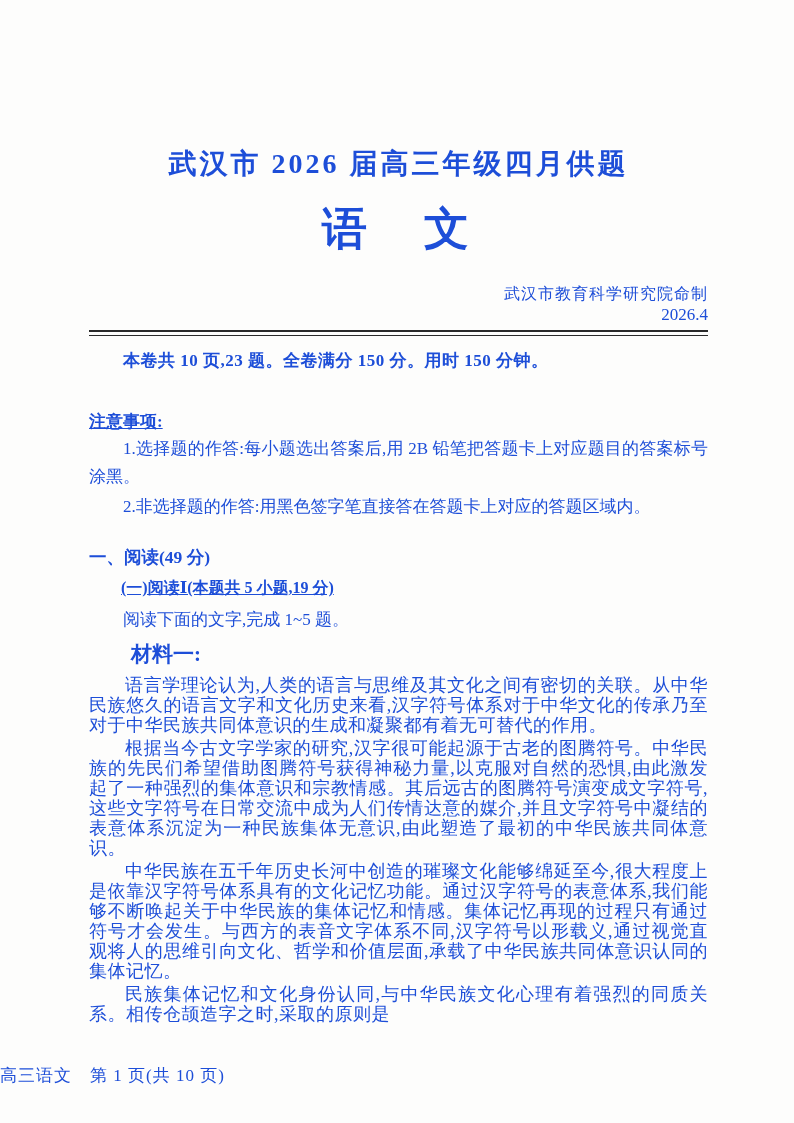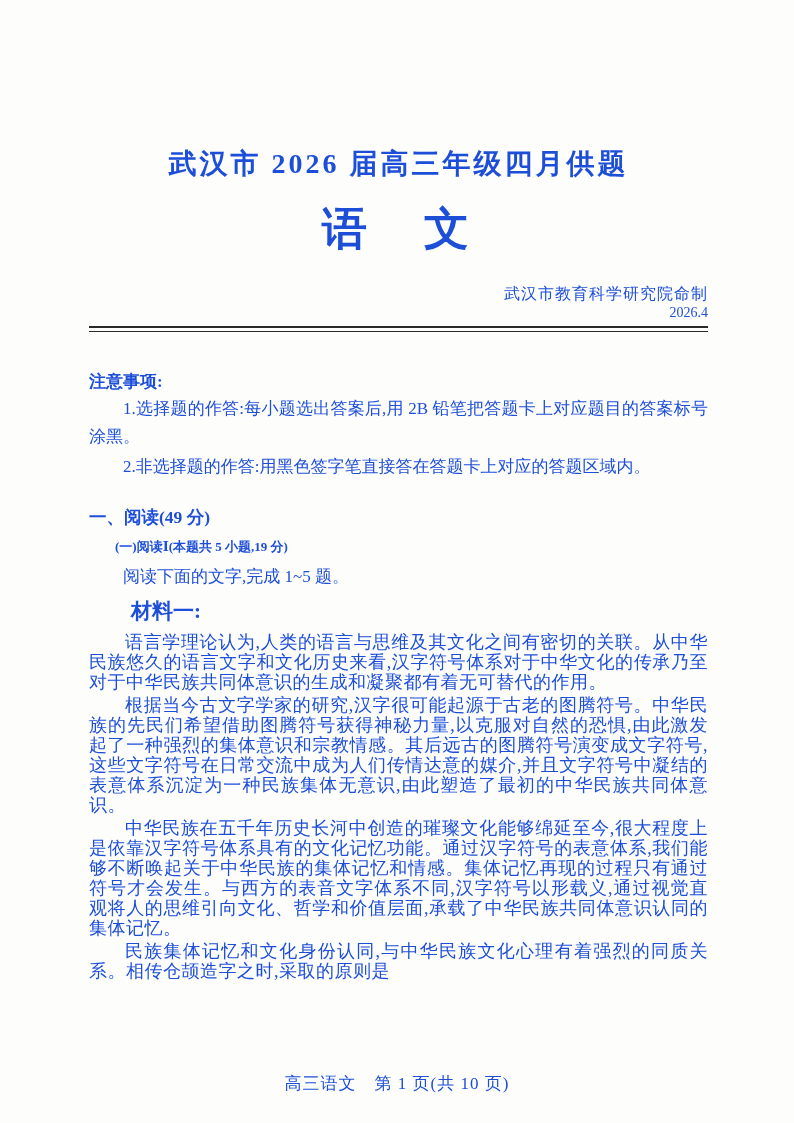--- a/index.html
+++ b/index.html
@@ -40,60 +40,62 @@
   }
   .meta-row {
     display: flex;
     justify-content: space-between;
     align-items: flex-end;
     margin-top: 28px;
     font-size: 16px;
     flex-direction: column;
   }
   .meta-issuer { letter-spacing: 1px; }
-  .meta-date { font-size: 14px; }
+  .meta-date { font-size: 17px; }
   .double-rule {
     margin-top: 5px;
     height: 3px;
     border-top: 2px solid #2a2a2a;
     border-bottom: 1px solid #2a2a2a;
   }
   .exam-info {
     margin: 13px 0 0 0;
     text-indent: 2em;
     font-size: 17px;
     font-weight: bold;
     letter-spacing: 0.5px;
   }
   
   .notes { margin-top: 38px; }
   .notes-heading {
     margin: 0;
     font-size: 17px;
     font-weight: bold;
+    text-decoration: underline;
   }
   .note-item {
     margin: 2px 0 0 0;
     font-size: 17px;
     line-height: 28px;
     text-indent: 2em;
     text-align: justify;
   }
   
   .reading { margin-top: 24px; }
   .part-heading {
     margin: 0;
     font-size: 17.5px;
     font-weight: bold;
   }
   .sub-heading {
     margin: 9px 0 0 0;
-    font-size: 13px;
+    font-size: 16px;
     font-weight: bold;
     text-indent: 2em;
+    text-decoration: underline;
   }
   .instruction {
     margin: 9px 0 0 0;
     font-size: 17px;
     text-indent: 2em;
   }
   .material-label {
     margin: 9px 0 0 0;
     font-size: 21px;
     font-weight: bold;
@@ -106,42 +108,42 @@
     text-indent: 2em;
     text-align: justify;
     letter-spacing: 0.5px;
   }
   .para.first { margin-top: 7px; }
   
   .page-footer {
     position: absolute;
     left: 0;
     right: 0;
-    bottom: 28px;
-    text-align: center;
+    bottom: 36px;
     font-size: 17px;
     letter-spacing: 1px;
   }
 </style>
 </head>
 <body>
 
 <div class="page">
 
   <h1 class="exam-title">武汉市 2026 届高三年级四月供题</h1>
 
   <h2 class="exam-subject">语　文</h2>
 
   <div class="meta-row">
     <span class="meta-issuer">武汉市教育科学研究院命制</span>
     <span class="meta-date">2026.4</span>
   </div>
 
   <div class="double-rule"></div>
 
+  <p class="exam-info">本卷共 10 页,23 题。全卷满分 150 分。用时 150 分钟。</p>
 
   <section class="notes">
     <p class="notes-heading">注意事项:</p>
     <p class="note-item">1.选择题的作答:每小题选出答案后,用 2B 铅笔把答题卡上对应题目的答案标号涂黑。</p>
     <p class="note-item">2.非选择题的作答:用黑色签字笔直接答在答题卡上对应的答题区域内。</p>
   </section>
 
   <section class="reading">
     <p class="part-heading">一、阅读(49 分)</p>
     <p class="sub-heading">(一)阅读Ⅰ(本题共 5 小题,19 分)</p>

